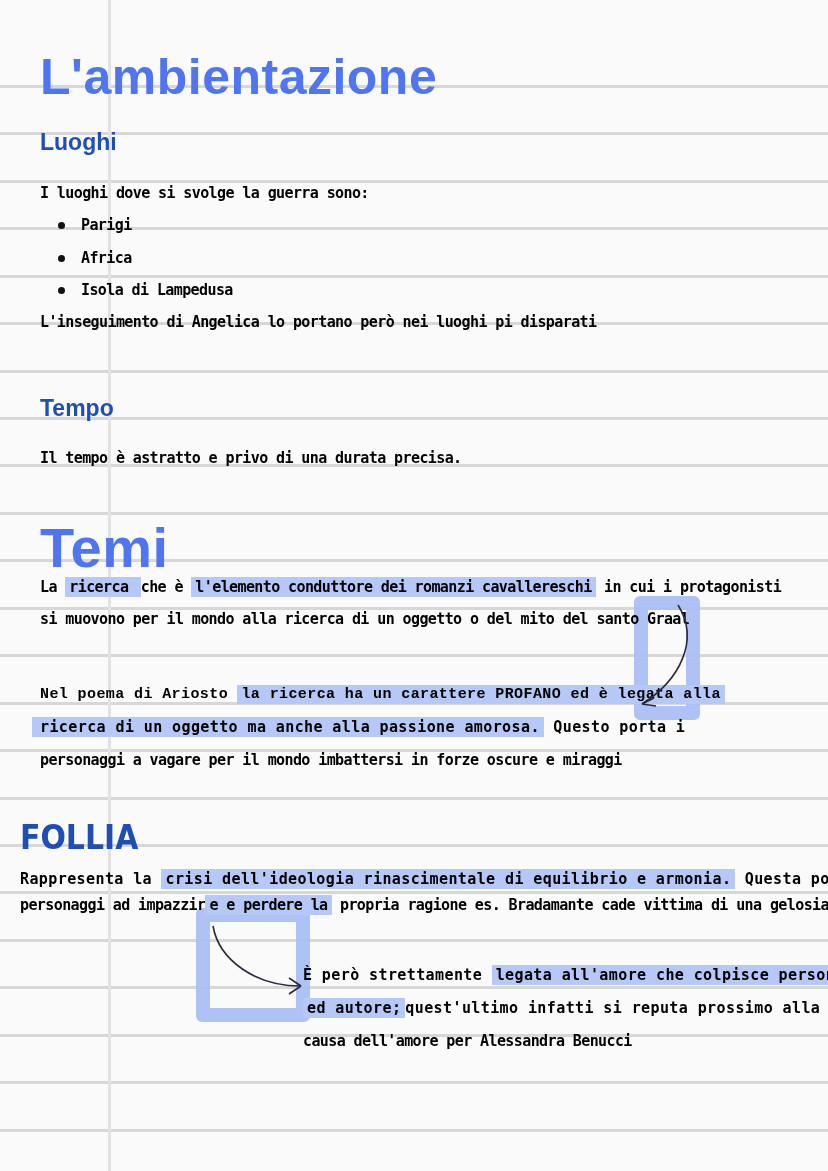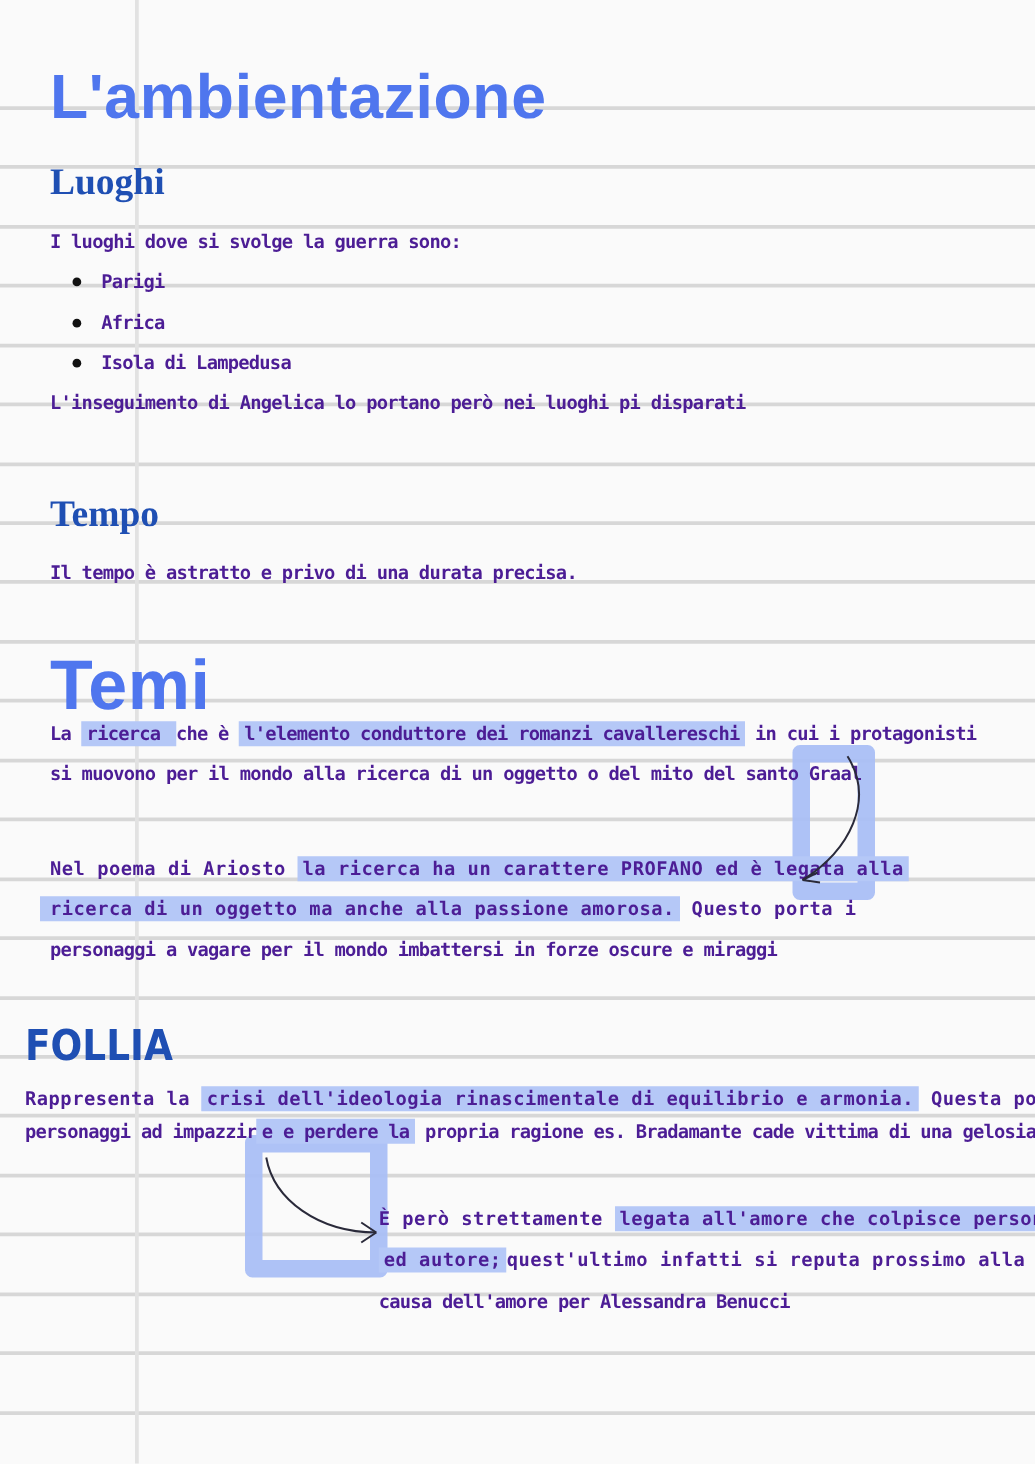--- a/index.html
+++ b/index.html
@@ -9,23 +9,23 @@
       font-family: "DejaVu Sans", sans-serif;
       color: #111;
     }
     .hline { position: absolute; left: 0; width: 828px; height: 3px; background: #d7d7d7; }
     .vline { position: absolute; top: 0; left: 108px; width: 3px; height: 1171px; background: #e2e2e2; }
     .abs { position: absolute; white-space: nowrap; }
     .h1 {
       color: #4f76ee; font-weight: 900; font-size: 50px; letter-spacing: 0.5px;
       font-family: Liberation Sans, sans-serif;
     }
-    .h2 { color: #1f4fb3; font-weight: 700; font-size: 30px; font-family: Liberation Serif, serif; }
+    .h2 { color: #1f4fb3; font-weight: 700; font-size: 23px; font-family: Liberation Sans, sans-serif; }
     .h2big { color: #1f4fb3; font-weight: 700; font-size: 34px; font-family: "DejaVu Sans", sans-serif; transform: scaleX(0.88); transform-origin: left; }
-    .txt { font-size: 15px; font-weight: 700; color: #4c1d95; font-family: "DejaVu Sans Mono", monospace; letter-spacing: -0.6px; }
+    .txt { font-size: 15px; font-weight: 700; color: #000000; font-family: "DejaVu Sans Mono", monospace; letter-spacing: -0.6px; }
     .txtw { letter-spacing: 0.4px; }
     .hl { background: #b5c8f7; padding: 1px 4px; }
     .bullet { display: inline-block; width: 7px; height: 7px; border-radius: 50%; background: #111; margin-right: 16px; vertical-align: middle; }
     .box {
       position: absolute; border: 14px solid #aabff5; border-radius: 6px; background: transparent; opacity: 0.95;
     }
     svg.arrow { position: absolute; overflow: visible; }
   </style>
 </head>
 <body>
@@ -82,21 +82,21 @@
 
 <div class="abs txt" style="left:40px; top:449px;">Il tempo è astratto e privo di una durata precisa.</div>
 
 <div class="abs h1" style="left:40px; top:515px; font-size:56px;">Temi</div>
 
 <div class="abs txt" style="left:40px; top:578px;">
   <span>La </span><span class="hl">ricerca </span><span>che è </span><span class="hl">l'elemento conduttore dei romanzi cavallereschi</span><span> in cui i protagonisti</span>
 </div>
 <div class="abs txt" style="left:40px; top:610px;">si muovono per il mondo alla ricerca di un oggetto o del mito del santo Graal</div>
 
-<div class="abs txt txtw" style="left:40px; top:686px;">
+<div class="abs txt txtw" style="left:40px; top:686px;font-family:Liberation Mono, monospace;">
   <span>Nel poema di Ariosto </span><span class="hl">la ricerca ha un carattere PROFANO ed è legata alla</span>
 </div>
 <div class="abs txt txtw" style="left:40px; top:718px;">
   <span class="hl" style="padding-left:8px; margin-left:-8px;margin-top:16px;">ricerca di un oggetto ma anche alla passione amorosa.</span><span> Questo porta i</span>
 </div>
 <div class="abs txt" style="left:40px; top:751px;">personaggi a vagare per il mondo imbattersi in forze oscure e miraggi</div>
 
 <svg class="arrow" style="left:630px; top:600px;" width="80" height="120">
   <path d="M48 5 C 70 40, 50 80, 12 104" stroke="#2a2a3a" stroke-width="1.6" fill="none"></path>
   <path d="M12 104 L 24 98 M12 104 L 26 106" stroke="#2a2a3a" stroke-width="1.6" fill="none"></path>

